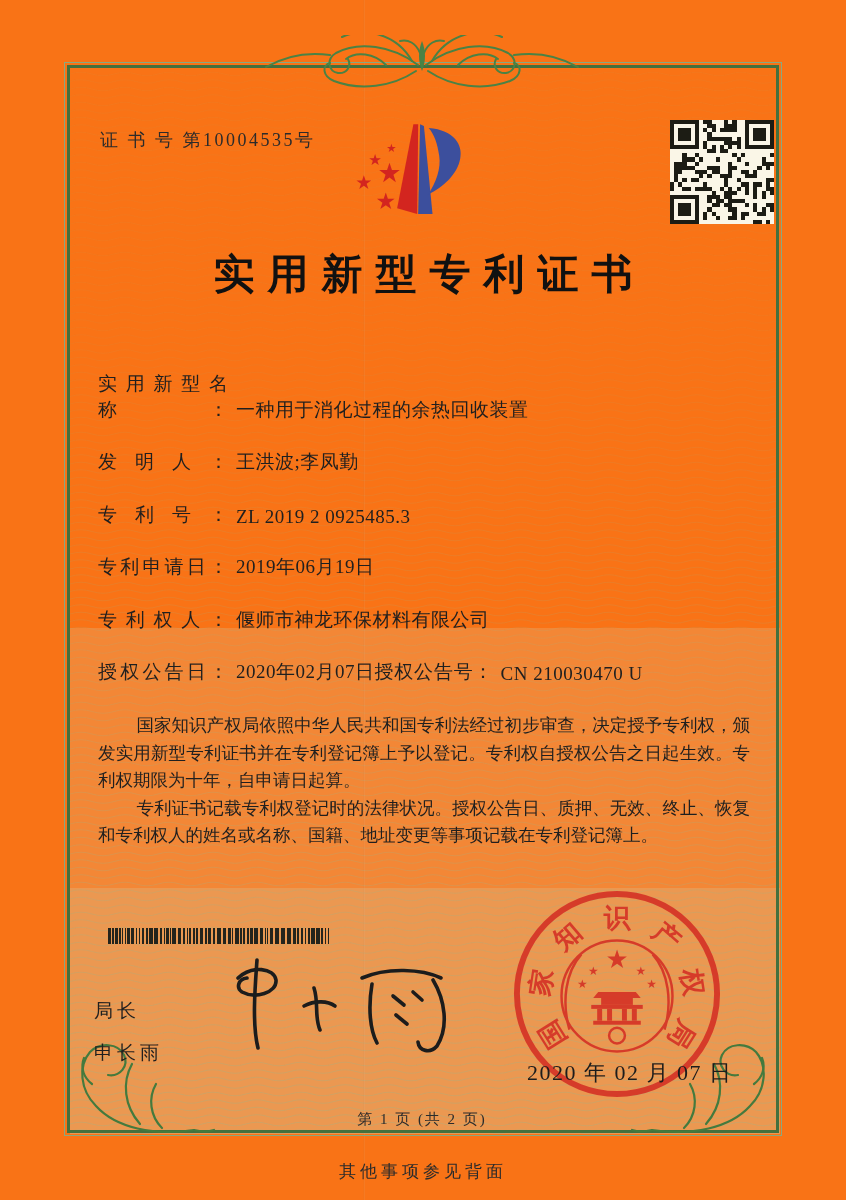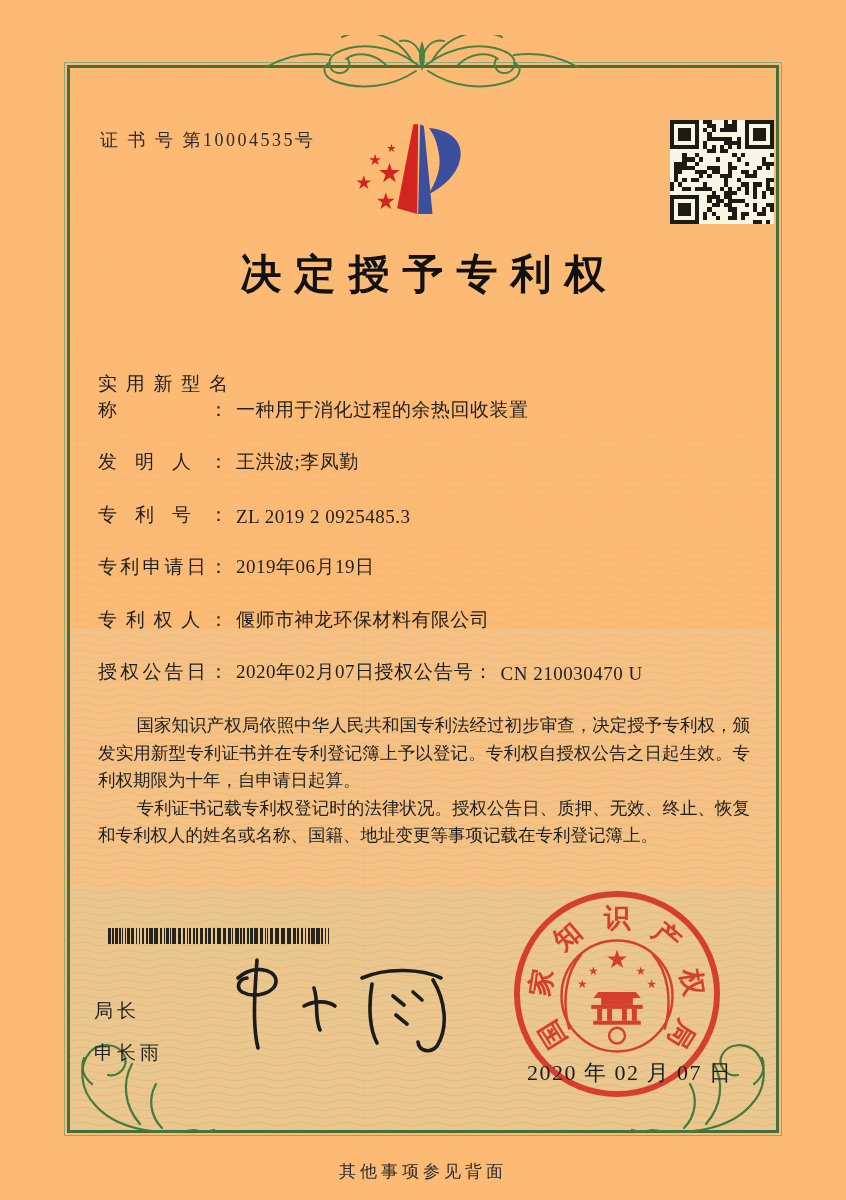--- a/index.html
+++ b/index.html
@@ -1,19 +1,19 @@
 <!DOCTYPE html>
 <html><head>
 <meta charset="utf-8">
 <style>
   html,body{margin:0;padding:0;}
   body{background:#e8e4d4;}
   .page{
     position:relative;width:846px;height:1200px;margin:0 auto;
-    background:#fdba74;overflow:hidden;
+    background:#f97316;overflow:hidden;
     font-family:"Liberation Serif","DejaVu Serif",serif;color:#222;
   }
   .crease{position:absolute;left:363px;top:0;width:2px;height:1200px;
     background:linear-gradient(to right,rgba(120,110,80,0.00),rgba(120,110,80,0.07),rgba(255,255,255,0.10));pointer-events:none;}
   
   .frame{position:absolute;left:64px;top:62px;width:716px;height:1072px;border:1px solid #8aa97f;}
   .frame-inner{position:absolute;left:2px;top:2px;right:2px;bottom:2px;border:3px solid #44703e;}
   .guilloche{position:absolute;left:70px;top:68px;width:710px;height:1066px;pointer-events:none;}
   
   .cert-number{position:absolute;left:100px;top:128px;font-size:18px;letter-spacing:2.5px;color:#2b2b2b;}
@@ -246,21 +246,21 @@
     <polygon points="88,16 92,18 101,110 86,110" fill="#3c4f9d"></polygon>
     <path d="M97,20 C124,22 133,38 130,52 C127,69 112,82 96,90 C105,77 110,62 108,49 C106,36 103,27 97,20 Z" fill="#3c4f9d"></path>
   </svg>
 
   <svg class="qr" viewBox="0 0 25 25" shape-rendering="crispEdges">
     <rect x="0" y="0" width="25" height="25" fill="#faf6e7"></rect>
     <path id="qr-finders" fill="#1c1c14" fill-rule="evenodd" d="M0 0h7v7h-7z M1 1h5v5h-5z M2 2h3v3h-3zM18 0h7v7h-7z M19 1h5v5h-5z M20 2h3v3h-3zM0 18h7v7h-7z M1 19h5v5h-5z M2 20h3v3h-3z"></path>
     <path id="qr-cells" fill="#1c1c14" d="M8 0h1v1h-1zM9 0h1v1h-1zM13 0h1v1h-1zM15 0h1v1h-1zM9 1h1v1h-1zM10 1h1v1h-1zM13 1h1v1h-1zM14 1h1v1h-1zM15 1h1v1h-1zM8 2h1v1h-1zM10 2h1v1h-1zM12 2h1v1h-1zM13 2h1v1h-1zM14 2h1v1h-1zM15 2h1v1h-1zM9 3h1v1h-1zM9 4h1v1h-1zM10 4h1v1h-1zM11 4h1v1h-1zM12 4h1v1h-1zM13 4h1v1h-1zM14 4h1v1h-1zM16 4h1v1h-1zM8 5h1v1h-1zM13 5h1v1h-1zM14 5h1v1h-1zM15 5h1v1h-1zM16 5h1v1h-1zM8 6h1v1h-1zM10 6h1v1h-1zM12 6h1v1h-1zM14 6h1v1h-1zM16 6h1v1h-1zM9 7h1v1h-1zM10 7h1v1h-1zM12 7h1v1h-1zM13 7h1v1h-1zM3 8h1v1h-1zM6 8h1v1h-1zM15 8h1v1h-1zM17 8h1v1h-1zM24 8h1v1h-1zM3 9h1v1h-1zM4 9h1v1h-1zM5 9h1v1h-1zM7 9h1v1h-1zM11 9h1v1h-1zM16 9h1v1h-1zM22 9h1v1h-1zM1 10h1v1h-1zM2 10h1v1h-1zM3 10h1v1h-1zM6 10h1v1h-1zM14 10h1v1h-1zM18 10h1v1h-1zM22 10h1v1h-1zM23 10h1v1h-1zM24 10h1v1h-1zM1 11h1v1h-1zM2 11h1v1h-1zM3 11h1v1h-1zM4 11h1v1h-1zM5 11h1v1h-1zM9 11h1v1h-1zM10 11h1v1h-1zM11 11h1v1h-1zM14 11h1v1h-1zM15 11h1v1h-1zM21 11h1v1h-1zM23 11h1v1h-1zM1 12h1v1h-1zM2 12h1v1h-1zM6 12h1v1h-1zM7 12h1v1h-1zM8 12h1v1h-1zM10 12h1v1h-1zM11 12h1v1h-1zM14 12h1v1h-1zM17 12h1v1h-1zM18 12h1v1h-1zM20 12h1v1h-1zM1 13h1v1h-1zM7 13h1v1h-1zM9 13h1v1h-1zM12 13h1v1h-1zM13 13h1v1h-1zM14 13h1v1h-1zM18 13h1v1h-1zM19 13h1v1h-1zM20 13h1v1h-1zM1 14h1v1h-1zM3 14h1v1h-1zM5 14h1v1h-1zM6 14h1v1h-1zM13 14h1v1h-1zM16 14h1v1h-1zM23 14h1v1h-1zM24 14h1v1h-1zM0 15h1v1h-1zM2 15h1v1h-1zM8 15h1v1h-1zM13 15h1v1h-1zM17 15h1v1h-1zM18 15h1v1h-1zM20 15h1v1h-1zM21 15h1v1h-1zM23 15h1v1h-1zM0 16h1v1h-1zM3 16h1v1h-1zM4 16h1v1h-1zM6 16h1v1h-1zM7 16h1v1h-1zM8 16h1v1h-1zM9 16h1v1h-1zM12 16h1v1h-1zM14 16h1v1h-1zM16 16h1v1h-1zM18 16h1v1h-1zM20 16h1v1h-1zM23 16h1v1h-1zM24 16h1v1h-1zM10 17h1v1h-1zM13 17h1v1h-1zM14 17h1v1h-1zM15 17h1v1h-1zM18 17h1v1h-1zM20 17h1v1h-1zM22 17h1v1h-1zM24 17h1v1h-1zM9 18h1v1h-1zM10 18h1v1h-1zM11 18h1v1h-1zM13 18h1v1h-1zM14 18h1v1h-1zM20 18h1v1h-1zM22 18h1v1h-1zM9 19h1v1h-1zM11 19h1v1h-1zM12 19h1v1h-1zM14 19h1v1h-1zM15 19h1v1h-1zM16 19h1v1h-1zM17 19h1v1h-1zM10 20h1v1h-1zM11 20h1v1h-1zM13 20h1v1h-1zM14 20h1v1h-1zM18 20h1v1h-1zM20 20h1v1h-1zM23 20h1v1h-1zM24 20h1v1h-1zM9 21h1v1h-1zM14 21h1v1h-1zM15 21h1v1h-1zM20 21h1v1h-1zM22 21h1v1h-1zM24 21h1v1h-1zM8 22h1v1h-1zM10 22h1v1h-1zM15 22h1v1h-1zM17 22h1v1h-1zM18 22h1v1h-1zM21 22h1v1h-1zM22 22h1v1h-1zM8 23h1v1h-1zM11 23h1v1h-1zM14 23h1v1h-1zM15 23h1v1h-1zM17 23h1v1h-1zM20 24h1v1h-1zM21 24h1v1h-1zM23 24h1v1h-1z"></path>
   </svg>
 
-  <div class="title">决定授予专利权</div>
+  <div class="title">实用新型专利证书</div>
 
   <div class="fields">
     <div class="frow">
       <span class="flabel">实用新型名称：</span>
       <span class="fvalue">一种用于消化过程的余热回收装置</span>
     </div>
     <div class="frow">
       <span class="flabel">发明人：</span>
       <span class="fvalue">王洪波;李凤勤</span>
     </div>
@@ -344,15 +344,16 @@
         <rect x="86" y="137" width="48" height="4"></rect>
       </g>
       <circle cx="110" cy="152" r="8" fill="none" stroke="#d53527" stroke-width="2.5"></circle>
       <path d="M62,146 C54,118 58,88 74,70" fill="none" stroke="#d53527" stroke-width="2.5"></path>
       <path d="M158,146 C166,118 162,88 146,70" fill="none" stroke="#d53527" stroke-width="2.5"></path>
     </g>
   </svg>
 
   <div class="seal-date">2020 年 02 月 07 日</div>
 
+  <div class="page-footer">第 1 页 (共 2 页)</div>
   <div class="back-note">其他事项参见背面</div>
 
 </div>
 
 </body></html>

